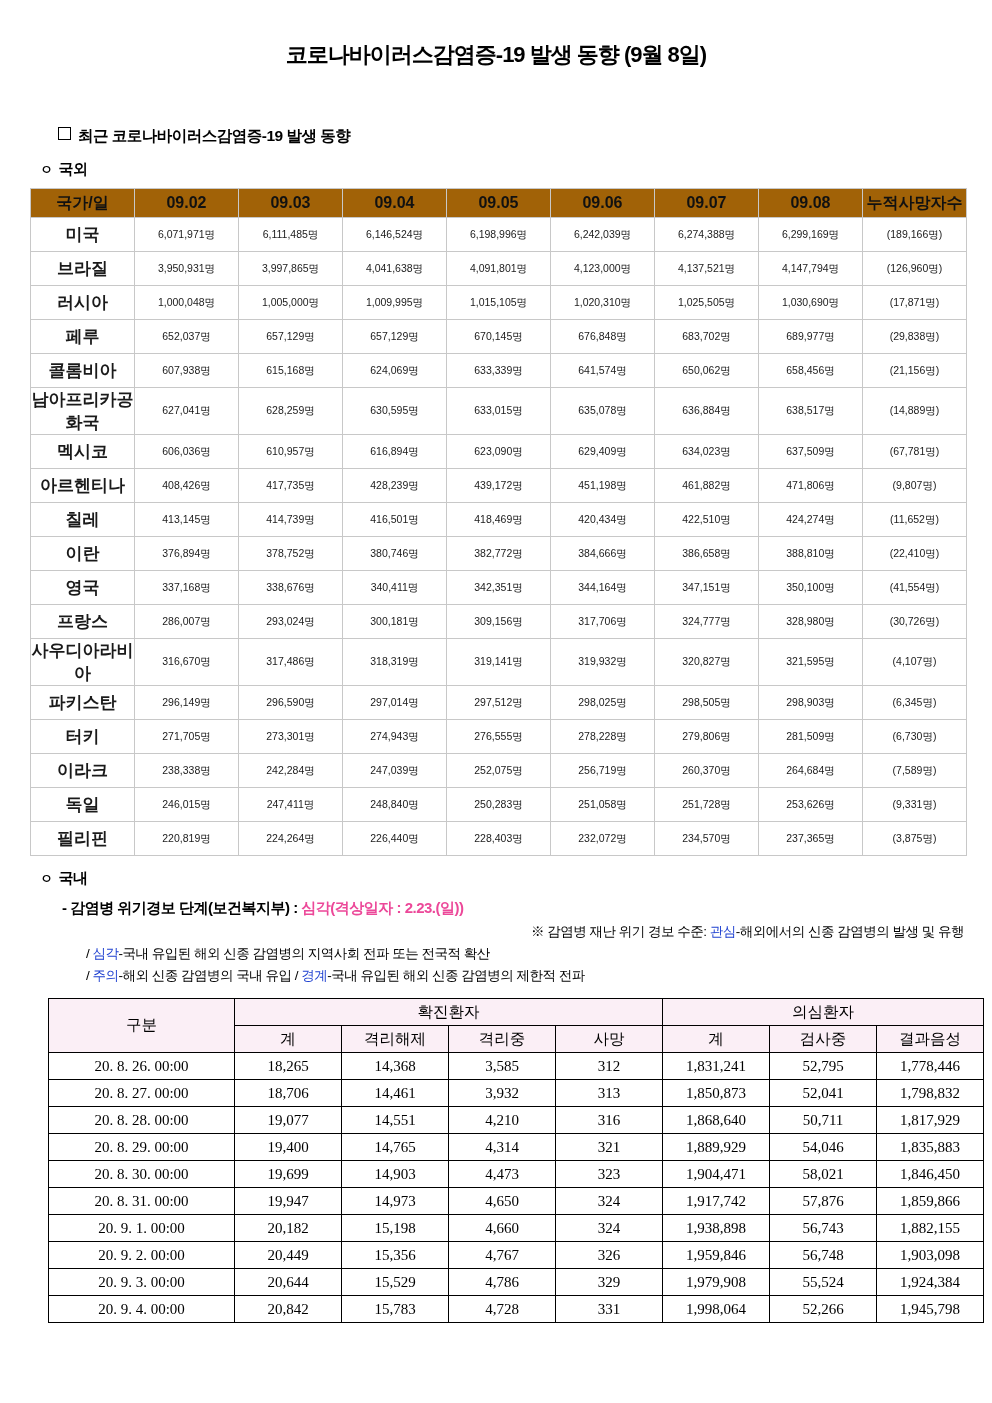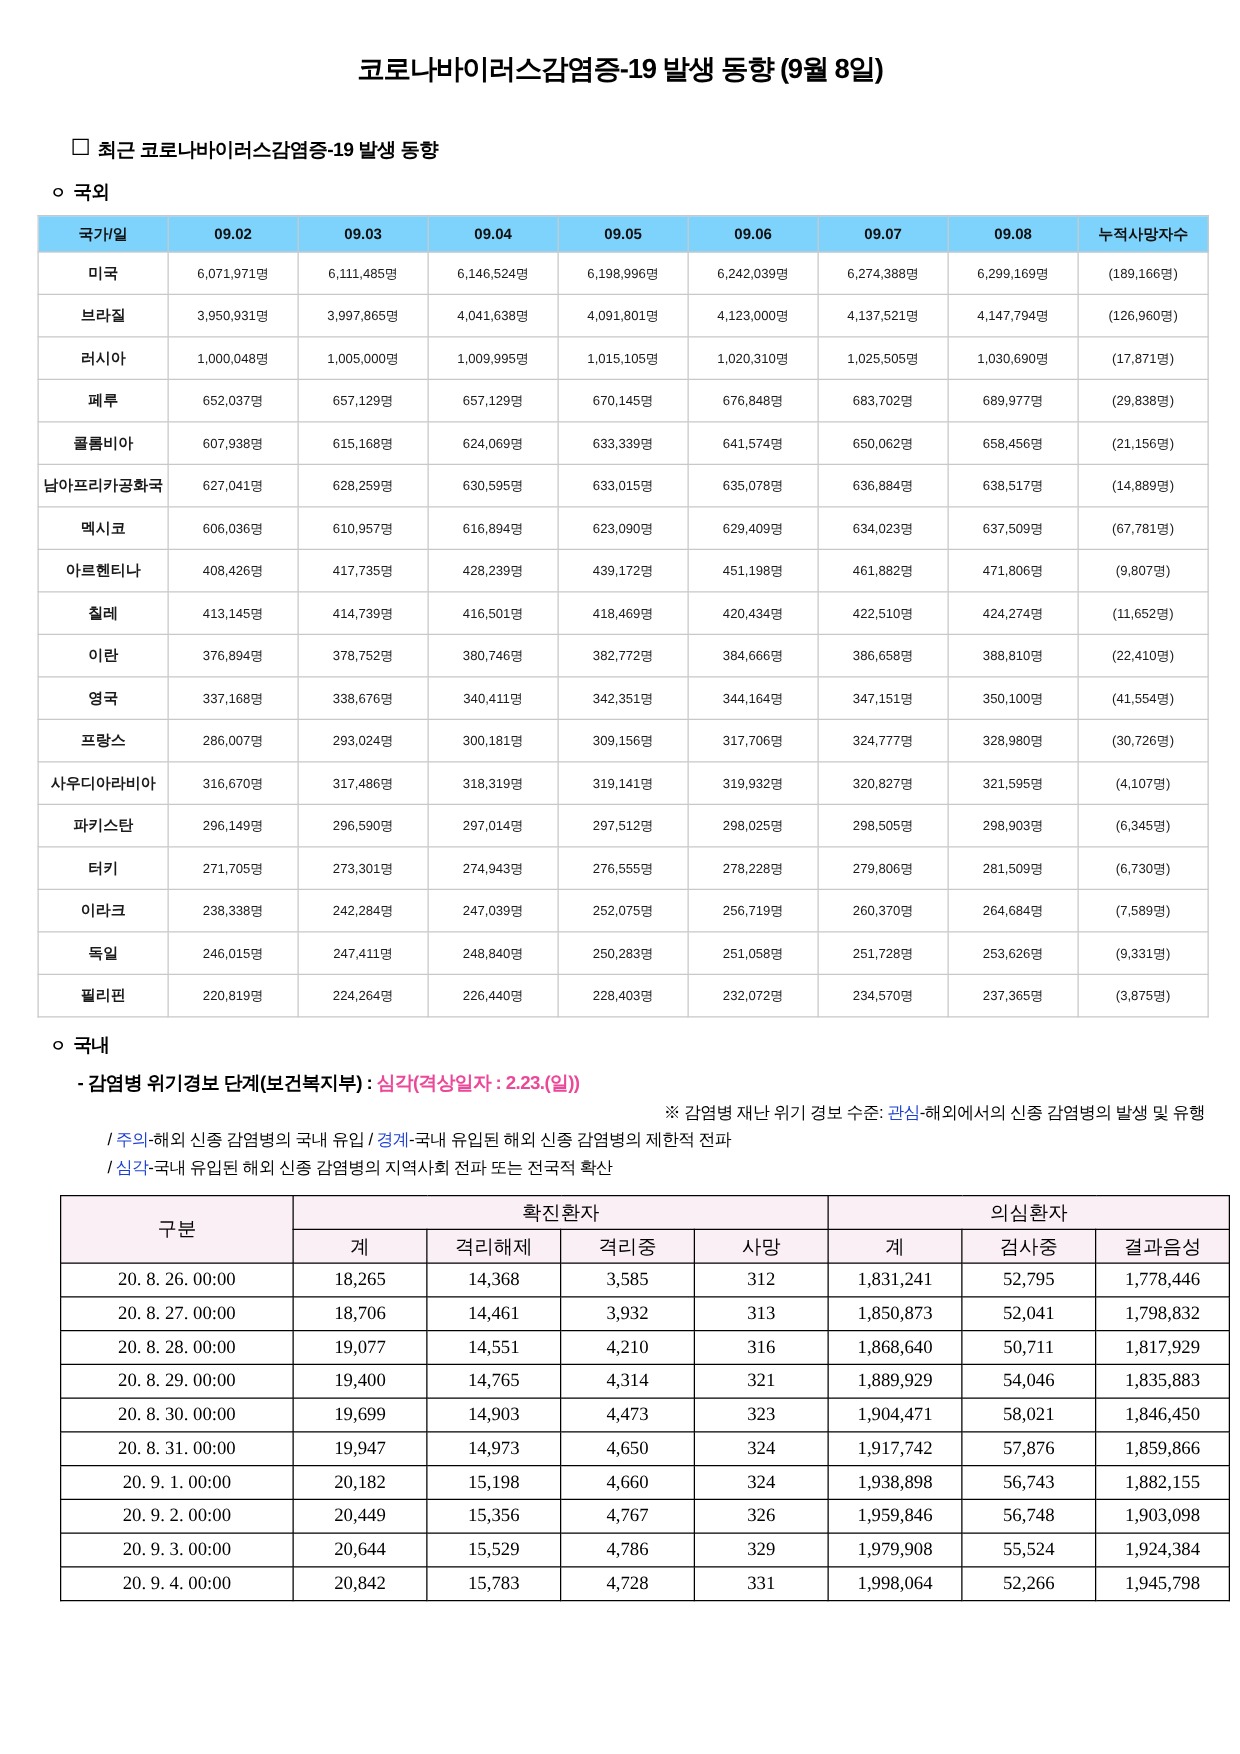--- a/index.html
+++ b/index.html
@@ -25,21 +25,21 @@
     text-align: center;
     font-size: 22px;
     font-weight: bold;
     letter-spacing: -1px;
     margin-top: 40px;
     margin-bottom: 0;
   }
   .section-line {
     font-size: 15.5px;
     font-weight: bold;
-    margin-top: 40px;
+    margin-top: 56px;
     margin-left: 2px;
     letter-spacing: -0.5px;
     padding-left: 28px;
   }
   .checkbox-glyph {
     display: inline-block;
     width: 11px;
     height: 11px;
     border: 1.3px solid #000;
     margin-right: 7px;
@@ -67,29 +67,29 @@
   }
   table.world th, table.world td {
     border: 1px solid #c8c8c8;
     font-size: 10.5px;
     text-align: center;
     padding: 0;
     height: 33px;
     color: #1a1a1a;
   }
   table.world thead th {
-    background: #7dd3fc;
+    background: #a16207;
     font-weight: bold;
-    font-size: 12px;
+    font-size: 16px;
     height: 28px;
     color: #111;
   }
   table.world tbody td.country {
     font-weight: bold;
-    font-size: 12px;
+    font-size: 17px;
     background: #ffffff;
   }
   table.world col.c-country { width: 104px; }
   table.world col.c-day { width: 104px; }
   table.world col.c-death { width: 104px; }
 
   
   .alert-line {
     font-size: 15px;
     font-weight: bold;
@@ -388,25 +388,25 @@
 
   <div class="alert-line">
     <span>-  감염병 위기경보 단계(보건복지부) : </span><span class="red">심각(격상일자 : 2.23.(일))</span>
   </div>
 
   <div class="note">
     <span>※ 감염병 재난 위기 경보 수준: </span><span class="blue">관심</span><span>-해외에서의 신종 감염병의 발생 및 유행</span>
   </div>
 
   <div class="note2">
+    <span>/ </span><span class="blue">심각</span><span>-국내 유입된 해외 신종 감염병의 지역사회 전파 또는 전국적 확산</span>
+  </div>
+
+  <div class="note2">
     <span>/ </span><span class="blue">주의</span><span>-해외 신종 감염병의 국내 유입</span><span> / </span><span class="blue">경계</span><span>-국내 유입된 해외 신종 감염병의 제한적 전파</span>
-  </div>
-
-  <div class="note2">
-    <span>/ </span><span class="blue">심각</span><span>-국내 유입된 해외 신종 감염병의 지역사회 전파 또는 전국적 확산</span>
   </div>
 
   <table class="dom">
     <colgroup>
       <col class="c-label">
         <col class="c-n">
         <col class="c-n">
         <col class="c-n">
       <col class="c-n">
         <col class="c-n">

